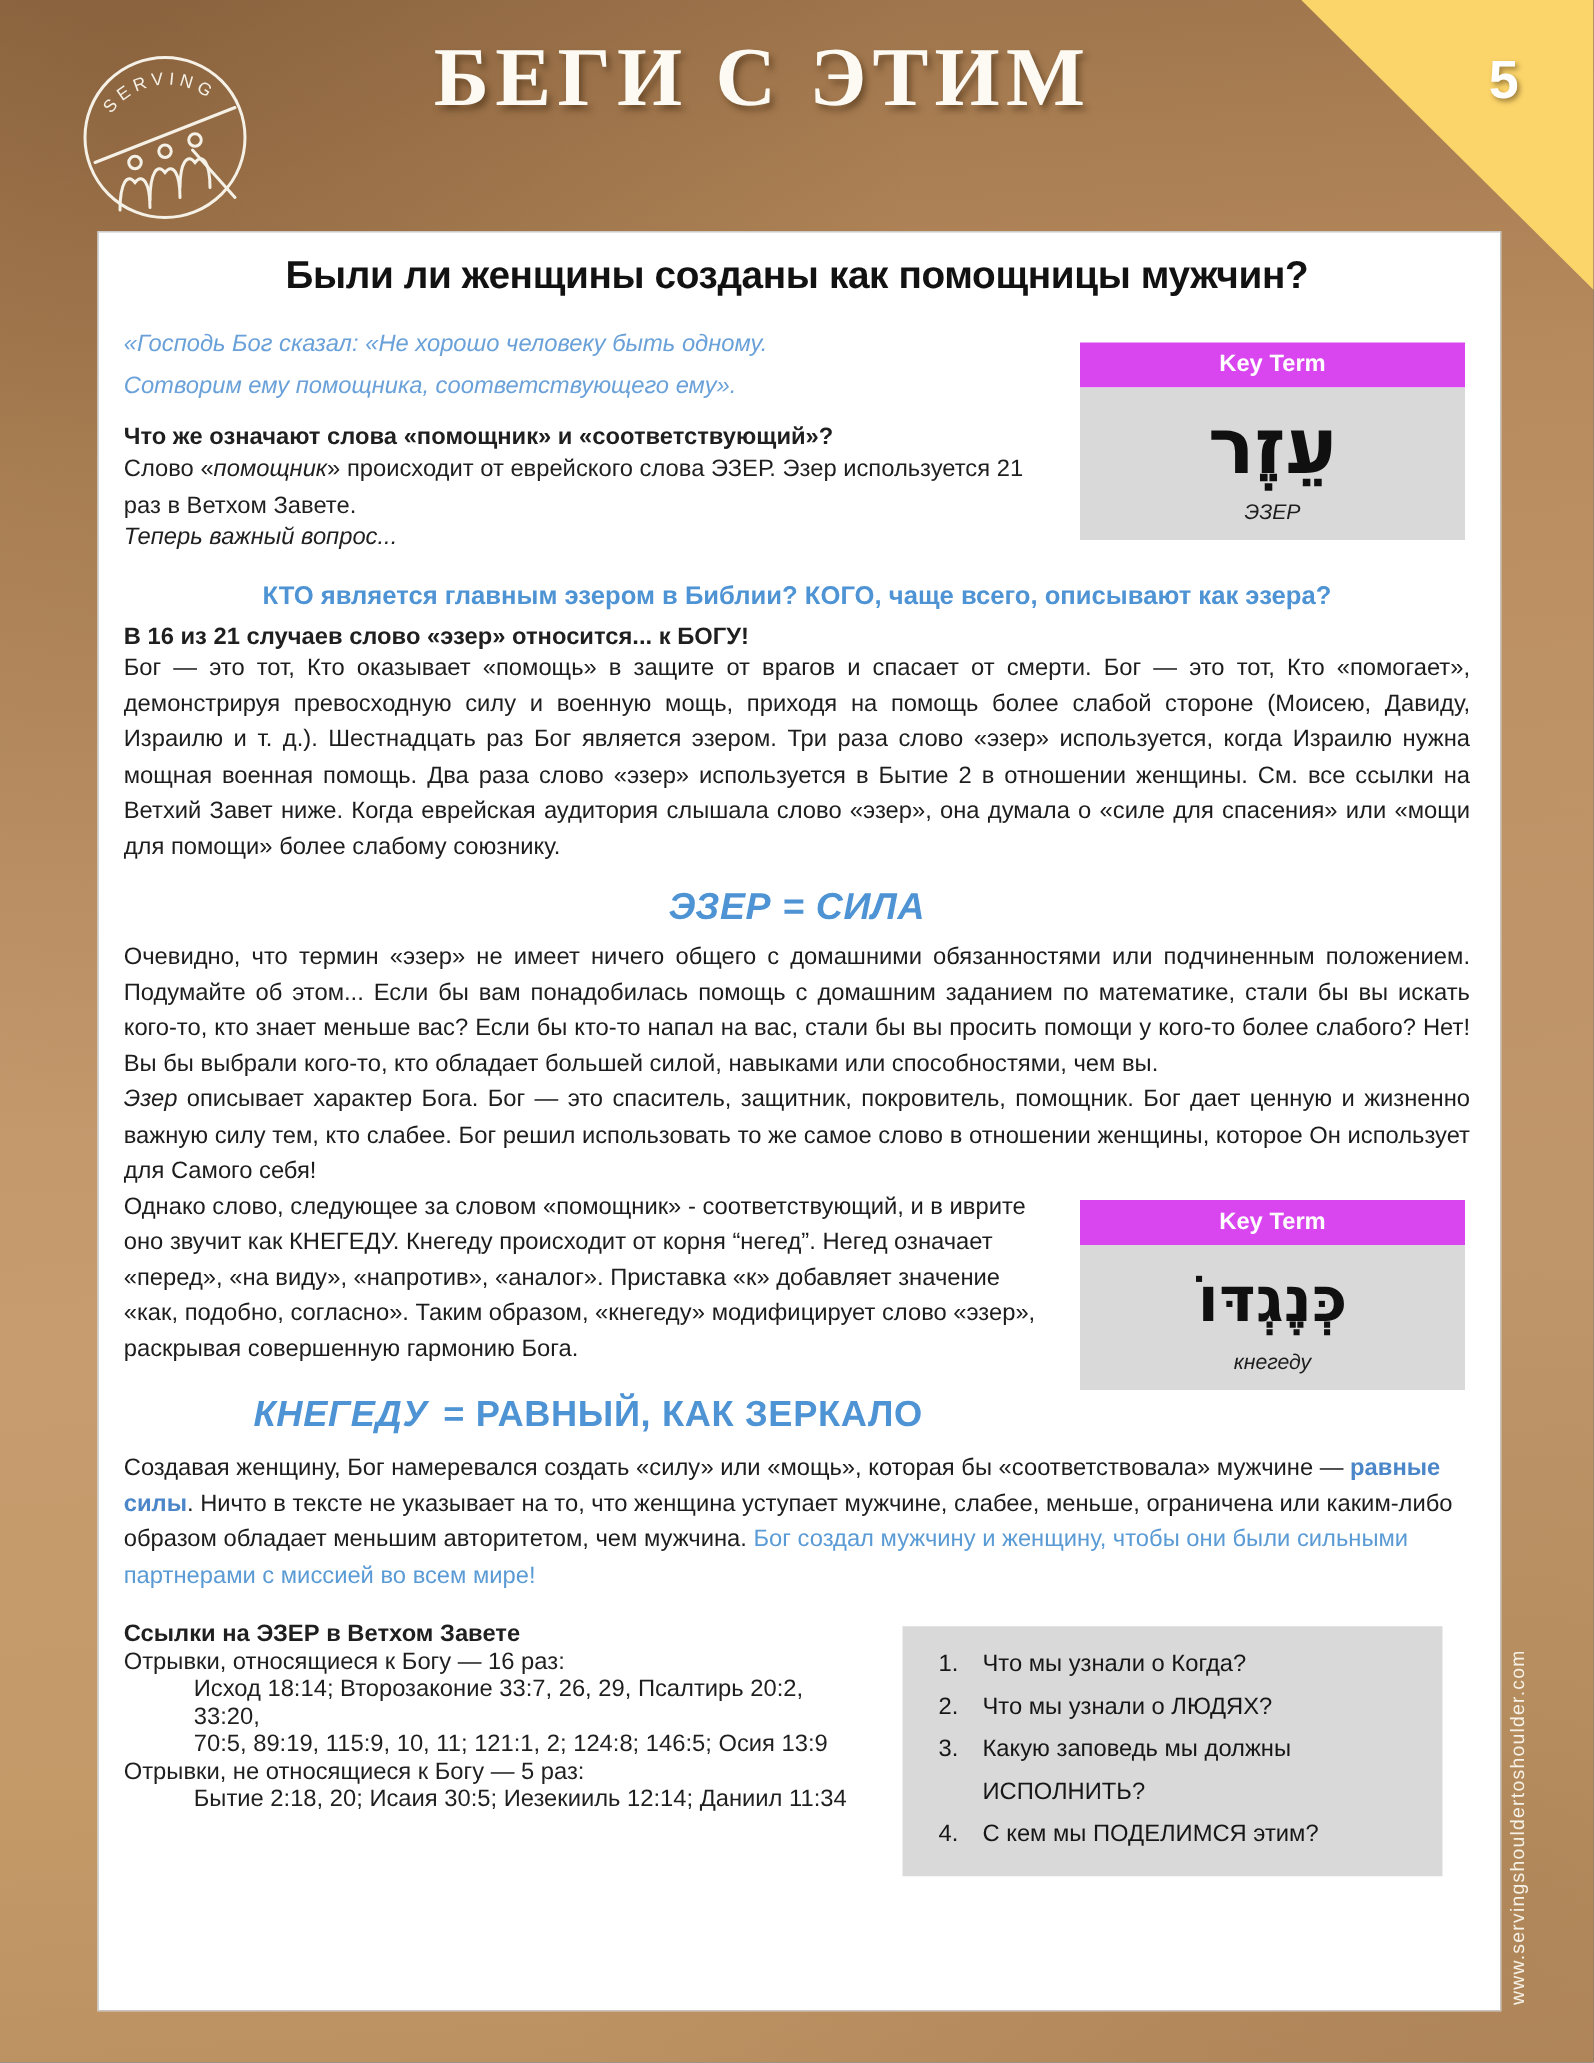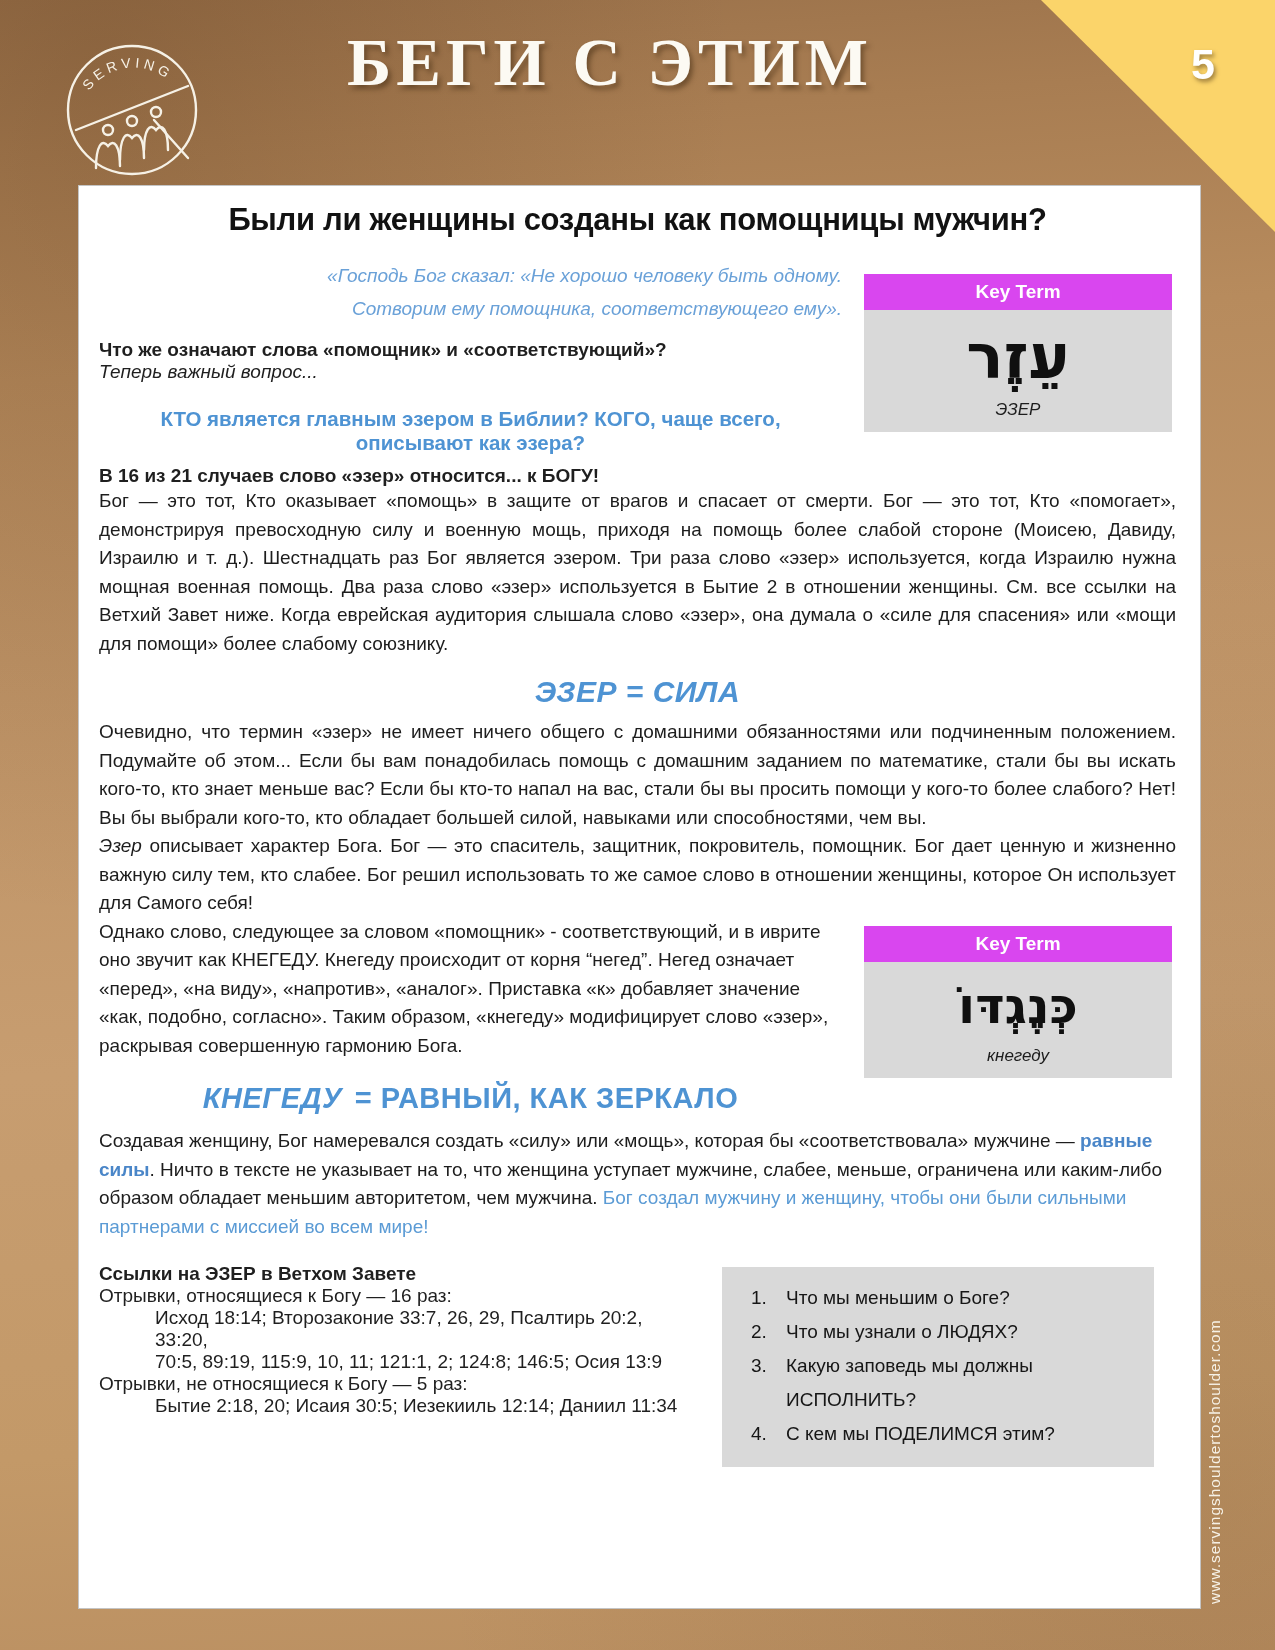--- a/index.html
+++ b/index.html
@@ -37,21 +37,21 @@
   
   .card{
     position:absolute;left:78px;top:185px;width:1123px;height:1424px;
     background:#ffffff;border:1px solid #c4c4c4;box-sizing:border-box;
     padding:12px 24px 0 20px;overflow:hidden;color:#1f1f1f;
   }
   .card h1{margin:4px 0 0;text-align:center;font-size:31px;color:#121212;letter-spacing:-.3px;}
   .card p{margin:0;}
   .intro{margin-top:25px;font-size:19px;}
   .intro strong{font-weight:700;}
-  .quote{margin:21px 0 14px;text-align:right;font-size:19px;line-height:33px;color:#6aa1d8;font-style:italic;}
+  .quote{margin:21px 0 14px;text-align:left;font-size:19px;line-height:33px;color:#6aa1d8;font-style:italic;}
   .bold{font-weight:700;font-size:19px;margin-top:12px;}
   .q1b{font-size:19px;line-height:29px;max-width:748px;margin-top:4px;}
   .note{font-style:italic;font-size:19px;margin-top:9px;}
   .bluq{margin:24px 0 10px;text-align:center;color:#4e93d3;font-size:20.5px;font-weight:700;}
   .body{font-size:19px;line-height:28.5px;margin-top:7px;color:#1d1d1d;}
   .j{text-align:justify;}
   .bigblue{margin:17px 0 9px;text-align:center;color:#4e93d3;font-size:30px;font-weight:700;font-style:italic;letter-spacing:.5px;}
   .knh{font-style:normal;font-size:29px;width:76%;margin-top:22px;margin-bottom:12px;}
   .knh em{font-style:italic;margin-right:4px;}
   .blue{color:#5b9bd5;}
@@ -121,20 +121,21 @@
       </div>
     </aside>
 
 
     <div class="quote">
       <div>«Господь Бог сказал: «Не хорошо человеку быть одному.</div>
       <div>Сотворим ему помощника, соответствующего ему».</div>
     </div>
 
     <p class="bold">Что же означают слова «помощник» и «соответствующий»?</p>
+    <p class="q1b"><span>Слово «</span><em>помощник</em><span>» происходит от еврейского слова ЭЗЕР. Эзер используется 21 раз в Ветхом Завете.</span></p>
     <p class="note">Теперь важный вопрос...</p>
 
     <h3 class="bluq">КТО является главным эзером в Библии? КОГО, чаще всего, описывают как эзера?</h3>
 
     <p class="bold">В 16 из 21 случаев слово «эзер» относится... к БОГУ!</p>
     <p class="body j">Бог — это тот, Кто оказывает «помощь» в защите от врагов и спасает от смерти. Бог — это тот, Кто «помогает», демонстрируя превосходную силу и военную мощь, приходя на помощь более слабой стороне (Моисею, Давиду, Израилю и т. д.). Шестнадцать раз Бог является эзером. Три раза слово «эзер» используется, когда Израилю нужна мощная военная помощь. Два раза слово «эзер» используется в Бытие 2 в отношении женщины. См. все ссылки на Ветхий Завет ниже. Когда еврейская аудитория слышала слово «эзер», она думала о «силе для спасения» или «мощи для помощи» более слабому союзнику.</p>
 
     <h2 class="bigblue">ЭЗЕР = СИЛА</h2>
 
     <p class="body j">Очевидно, что термин «эзер» не имеет ничего общего с домашними обязанностями или подчиненным положением. Подумайте об этом... Если бы вам понадобилась помощь с домашним заданием по математике, стали бы вы искать кого-то, кто знает меньше вас? Если бы кто-то напал на вас, стали бы вы просить помощи у кого-то более слабого? Нет! Вы бы выбрали кого-то, кто обладает большей силой, навыками или способностями, чем вы.</p>
@@ -152,21 +153,21 @@
 
     <h2 class="bigblue knh"><em>КНЕГЕДУ</em> <span>= РАВНЫЙ, КАК ЗЕРКАЛО</span></h2>
 
     <p class="body"><span>Создавая женщину, Бог намеревался создать «силу» или «мощь», которая бы «соответствовала» мужчине — </span><strong class="blue">равные силы</strong><span>. Ничто в тексте не указывает на то, что женщина уступает мужчине, слабее, меньше, ограничена или каким-либо образом обладает меньшим авторитетом, чем мужчина. </span><span class="blue">Бог создал мужчину и женщину, чтобы они были сильными партнерами с миссией во всем мире!</span></p>
 
     <section class="bottom">
 
       <aside class="qbox">
         <div class="qbody">
           <ol>
-            <li>Что мы меньшим о Боге?</li>
+            <li>Что мы узнали о Когда?</li>
             <li>Что мы узнали о ЛЮДЯХ?</li>
             <li>Какую заповедь мы должны ИСПОЛНИТЬ?</li>
             <li>С кем мы ПОДЕЛИМСЯ этим?</li>
           </ol>
         </div>
       </aside>
 
       <p class="reft">Ссылки на ЭЗЕР в Ветхом Завете</p>
       <p class="refl">Отрывки, относящиеся к Богу — 16 раз:</p>
       <p class="refi">Исход 18:14; Второзаконие 33:7, 26, 29, Псалтирь 20:2, 33:20,</p>

